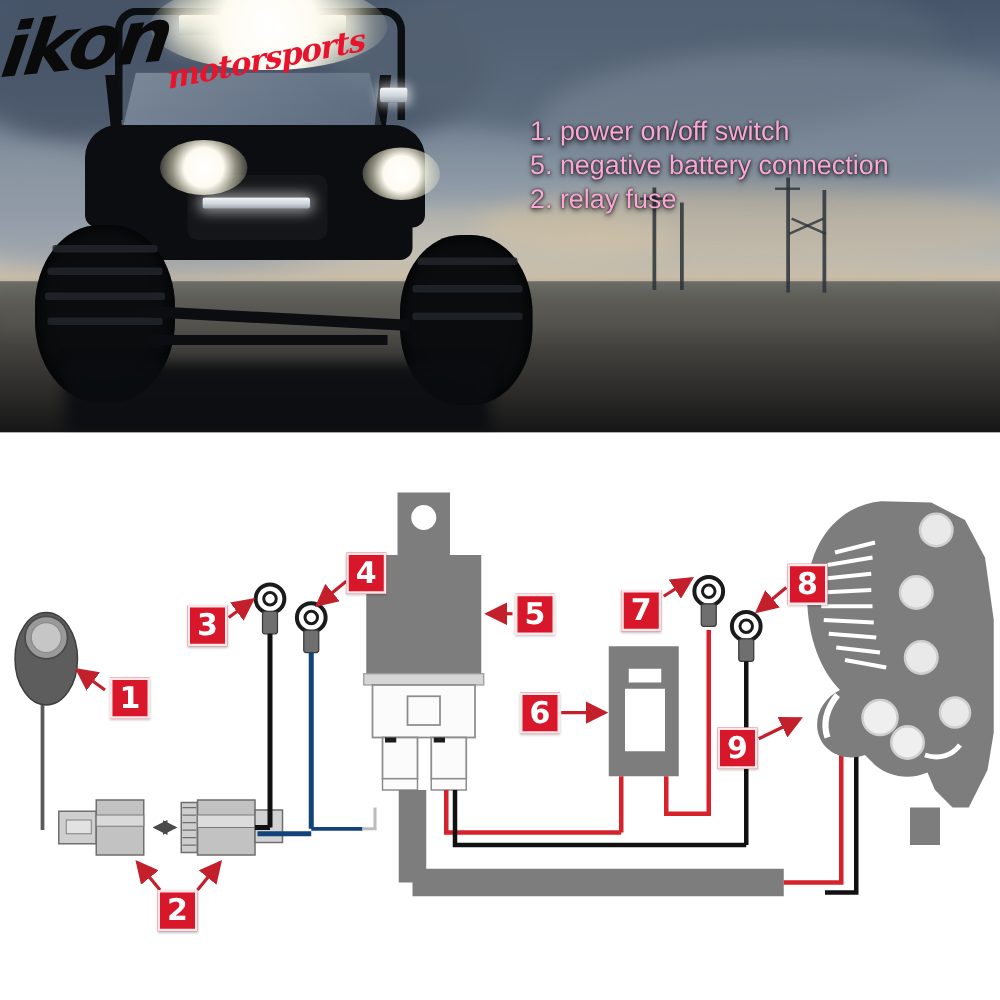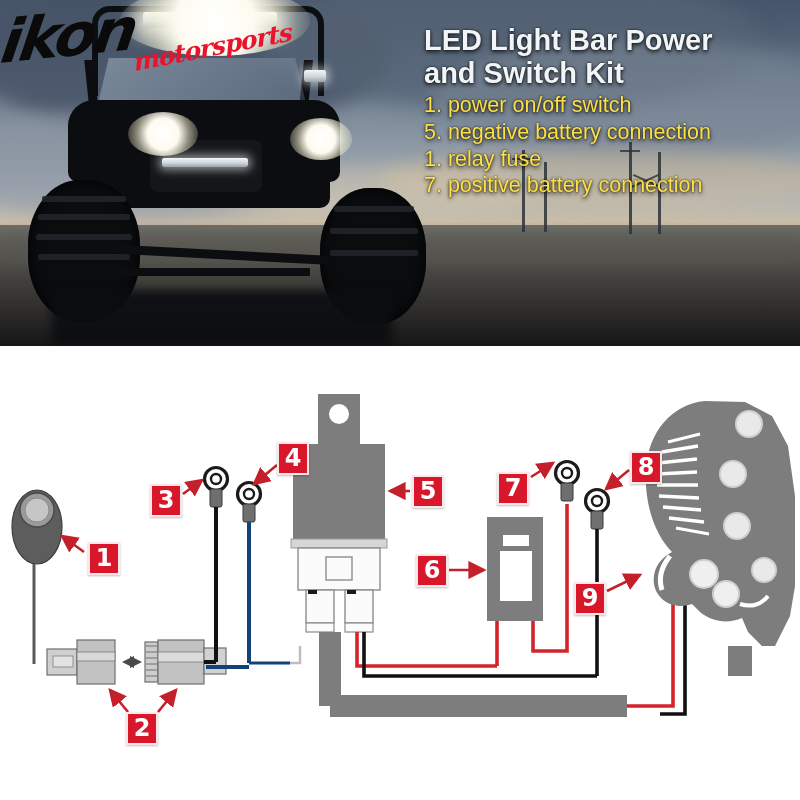--- a/index.html
+++ b/index.html
@@ -47,21 +47,21 @@
         transform-origin:left center;line-height:1;}
   .msports{position:absolute;left:132px;top:40px;font-family:"DejaVu Serif",serif;font-style:italic;font-weight:bold;
            font-size:25px;color:#e8142d;transform:rotate(-11deg) skewX(-6deg);transform-origin:left center;
            letter-spacing:-1px;}
 
   
   #headline{position:absolute;left:424px;top:24px;width:372px;}
   #headline .h{font-size:29px;line-height:1.13;font-weight:bold;color:#f2f5f8;
       text-shadow:0 2px 4px rgba(0,0,0,.78),0 0 2px rgba(0,0,0,.9);}
   #bullets{position:absolute;left:424px;top:92px;width:376px;}
-  #bullets li{list-style:none;font-size:21.5px;line-height:1.245;color:#fde047;white-space:nowrap;
+  #bullets li{list-style:none;font-size:21.5px;line-height:1.245;color:#f9a8d4;white-space:nowrap;
       text-shadow:0 2px 4px rgba(0,0,0,.8),0 0 2px rgba(0,0,0,.85);}
   #bullets ol{margin:0;padding:0;}
 
   
   #diagram{position:absolute;left:0;top:346px;width:800px;height:454px;background:#ffffff;}
   #svgdiag{position:absolute;left:0;top:0;width:800px;height:454px;}
 
   .badge{position:absolute;width:32px;height:33px;background:#d8172a;border:2px solid #fbe7e9;
          box-sizing:border-box;color:#fff;font-family:"DejaVu Sans",sans-serif;font-weight:bold;font-size:24px;
          line-height:29px;text-align:center;box-shadow:0 1px 2px rgba(0,0,0,.25);}
@@ -126,31 +126,26 @@
       <div class="utvpart" style="left:108px;top:250px;width:220px;height:9px;transform:rotate(3deg);"></div>
       <div class="utvpart" style="left:120px;top:268px;width:190px;height:8px;"></div>
       <div class="utvpart" style="left:52px;top:290px;width:340px;height:56px;filter:blur(5px);opacity:.9;"></div>
     </div>
 
     <div id="logo">
       <div class="ikon">ikon</div>
       <div class="msports">motorsports</div>
     </div>
 
-    <div id="headline">
-      <div class="h">LED Light Bar Power</div>
-      <div class="h">and Switch Kit</div>
-    </div>
 
     <div id="bullets">
       <ol>
         <li>1. power on/off switch</li>
         <li>5. negative battery connection</li>
-        <li>1. relay fuse</li>
-        <li>7. positive battery connection</li>
+        <li>2. relay fuse</li>
       </ol>
     </div>
   </div>
 
   <div id="diagram">
     <svg id="svgdiag" viewBox="0 0 800 454">
       <defs>
         <marker id="ar" markerWidth="7" markerHeight="7" refX="6" refY="3.5" orient="auto">
           <path d="M0,0 L7,3.5 L0,7 Z" fill="#c4202c"></path>
         </marker>

